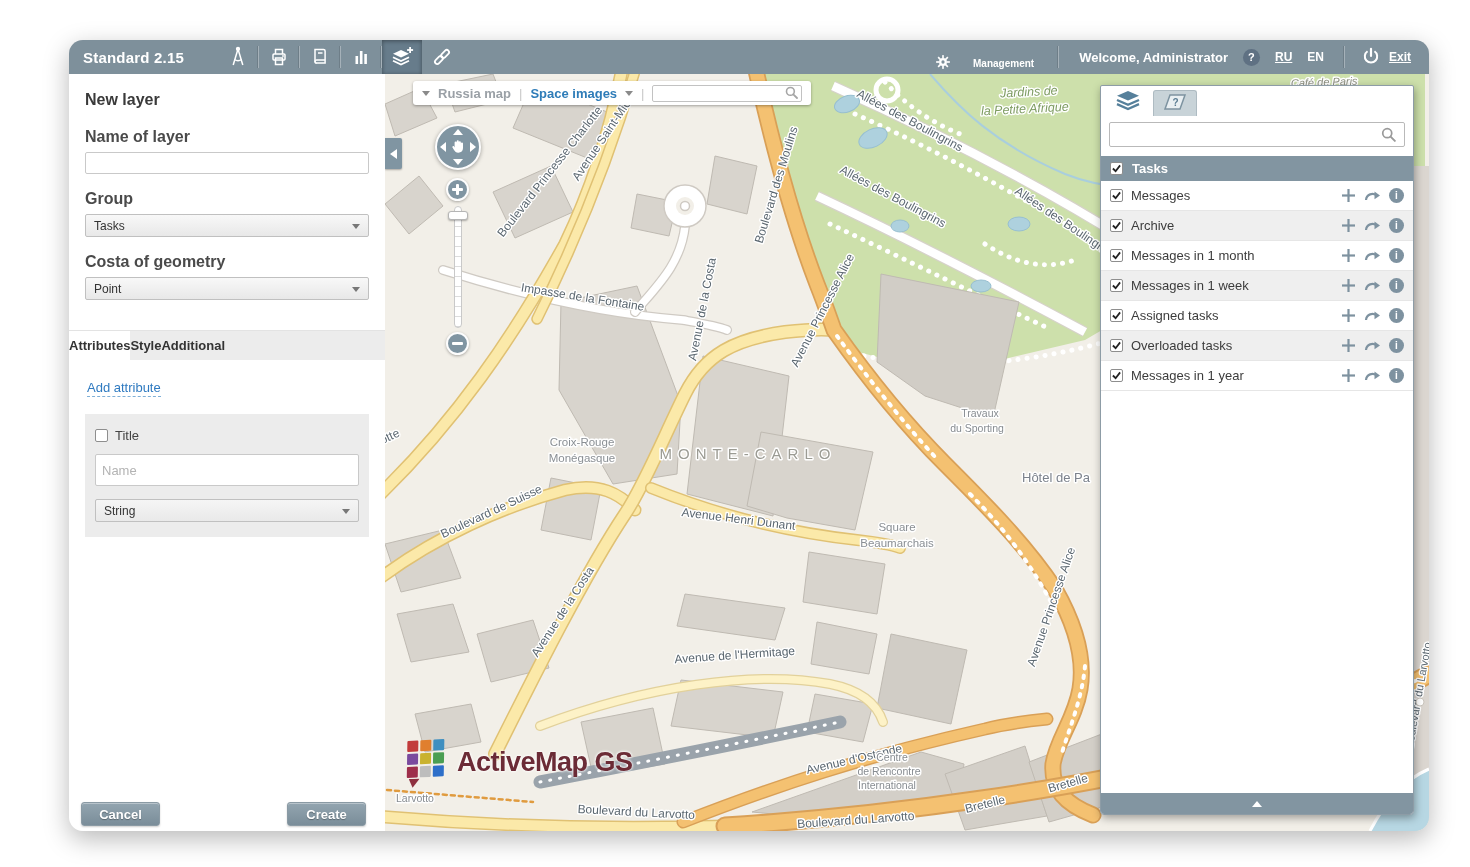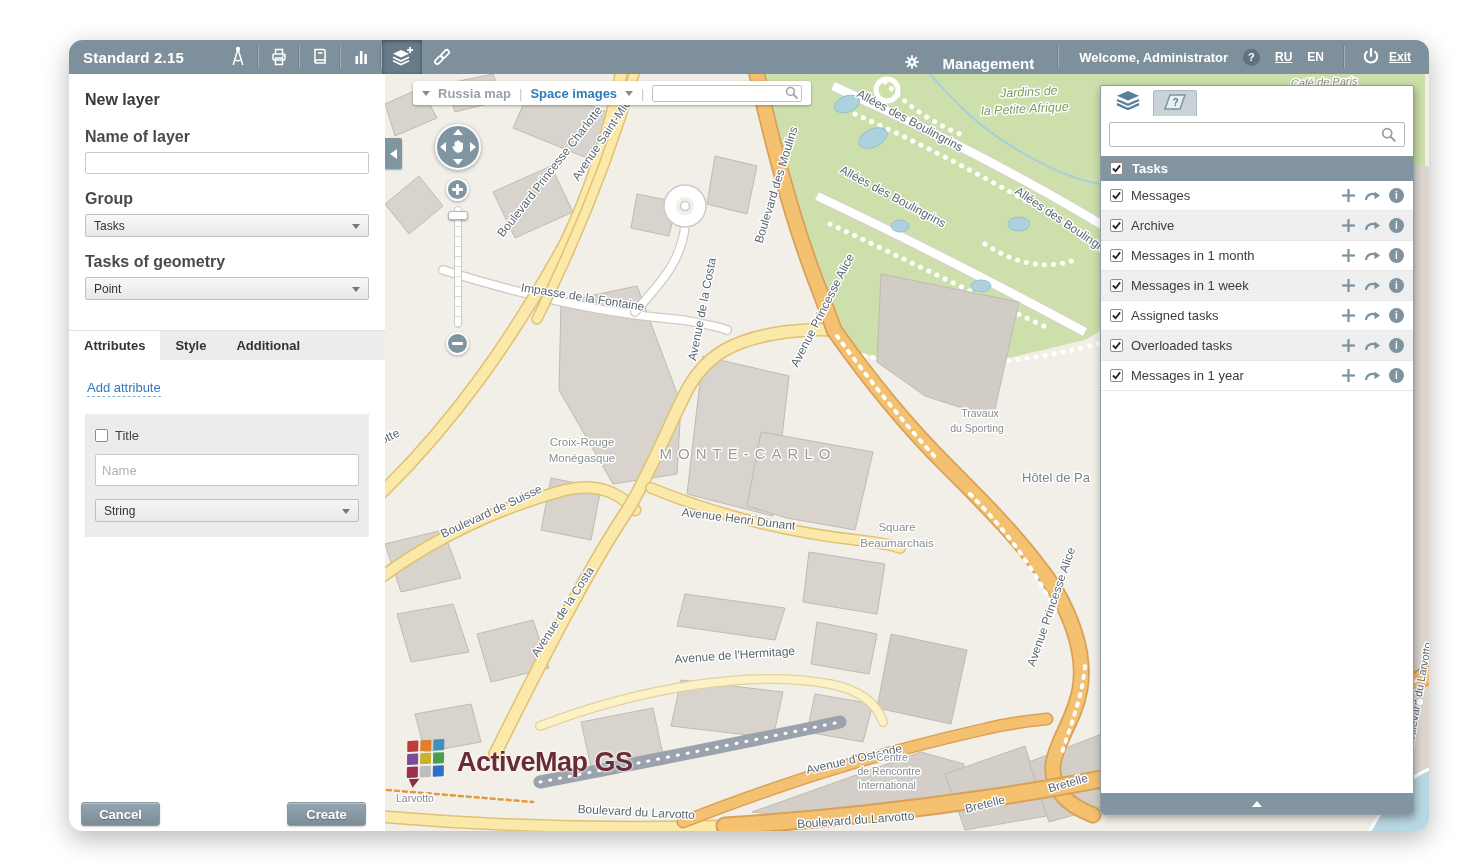--- a/index.html
+++ b/index.html
@@ -11,21 +11,21 @@
   
   .topbar{position:absolute;left:0;top:0;right:0;height:34px;background:#7e909b;display:flex;
     align-items:center;color:#fff;z-index:20;}
   .tb-title{margin-left:14px;font-size:15px;font-weight:bold;letter-spacing:.2px;}
   .tb-icons{display:flex;align-items:center;margin-left:34px;height:34px;}
   .tb-btn{width:40px;height:34px;display:flex;align-items:center;justify-content:center;cursor:pointer;}
   .tb-btn svg{display:block;}
   .tb-btn.active{background:#677c8b;box-shadow:inset 0 1px 4px rgba(0,0,0,.4);}
   .tb-sep{width:1px;height:22px;background:rgba(255,255,255,.3);box-shadow:-1px 0 0 rgba(0,0,0,.12);}
   .tb-right{margin-left:auto;display:flex;align-items:center;height:34px;}
-  .tb-mgmt{display:flex;gap:21px;align-items:center;font-size:15px;font-weight:bold;padding:0 24px;cursor:pointer;margin-top:12px;}
+  .tb-mgmt{display:flex;gap:21px;align-items:center;font-size:10px;font-weight:bold;padding:0 24px;cursor:pointer;margin-top:12px;}
   .tb-welcome{display:flex;gap:15px;align-items:center;padding:0 20px;font-size:13px;font-weight:bold;}
   .help-badge{width:17px;height:17px;border-radius:50%;background:#5f7183;display:flex;align-items:center;
     justify-content:center;font-size:11px;font-weight:bold;cursor:pointer;}
   .tb-lang{font-size:12px;font-weight:bold;cursor:pointer;}
   .tb-lang.sel-lang{text-decoration:underline;}
   .tb-exit{display:flex;gap:8px;align-items:center;padding:0 18px 0 16px;font-size:12px;font-weight:bold;cursor:pointer;}
   .tb-exit .exit-txt{text-decoration:underline;}
 
   
   .form-panel{position:absolute;left:0;top:34px;width:316px;bottom:0;background:#fff;z-index:10;}
@@ -33,21 +33,21 @@
   .fp-title{margin:17px 0 0;font-size:16px;font-weight:bold;color:#3a3a3a;}
   .fld-label{margin:16px 0 6px;font-size:16px;font-weight:bold;color:#4a4a4a;}
   .text-input{width:100%;height:22px;border:1px solid #c9c9c9;border-radius:2px;padding:0 6px;font-size:13px;
     font-family:"Liberation Sans",sans-serif;color:#333;}
   .text-input::placeholder{color:#b3b3b3;}
   .sel{height:23px;background:linear-gradient(#f8f8f8,#e8e8e8);border:1px solid #c0c0c0;border-radius:2px;
     display:flex;align-items:center;padding:0 8px;font-size:12px;color:#333;position:relative;cursor:pointer;}
   .tri-d{position:absolute;right:8px;top:9px;width:0;height:0;border-left:4px solid transparent;
     border-right:4px solid transparent;border-top:5px solid #777;}
   .tabs-row{margin:30px -16px 0;height:30px;display:flex;background:#ececec;border-top:1px solid #e3e3e3;}
-  .tab{padding:0 15px;line-height:30px;font-size:13px;font-weight:bold;color:#333;cursor:pointer;}
+  .tab{padding:0 0;line-height:30px;font-size:13px;font-weight:bold;color:#333;cursor:pointer;}
   .tab.active{background:#fff;}
   .add-attr{margin:20px 0 0 2px;display:inline-block;font-size:13px;color:#2f7ac0;
     border-bottom:1px dashed #7fb0d8;padding-bottom:1px;cursor:pointer;}
   .attr-card{margin-top:17px;background:#ececec;padding:14px 10px 15px;}
   .cbrow{display:flex;align-items:center;gap:7px;font-size:13px;color:#444;}
   .cb{width:13px;height:13px;background:#fff;border:1px solid #8e8e8e;border-radius:2px;display:flex;
     align-items:center;justify-content:center;cursor:pointer;flex:0 0 auto;}
   .attr-card .text-input{margin-top:11px;height:32px;}
   .attr-card .sel{margin-top:13px;background:linear-gradient(#f5f5f5,#e9e9e9);}
   .btn{position:absolute;bottom:5px;width:79px;height:24px;border:1px solid #8a9aa4;border-radius:3px;
@@ -250,21 +250,21 @@
   <div class="form-panel">
     <div class="fp-body">
       <div class="fp-title">New layer</div>
       <div class="fld-label" style="margin-top:19px;">Name of layer</div>
       <input class="text-input" value="" style="">
       <div class="fld-label">Group</div>
       <div class="sel">
         <span>Tasks</span>
         <span class="tri-d"></span>
       </div>
-      <div class="fld-label">Tasks of geometry</div>
+      <div class="fld-label">Costa of geometry</div>
       <div class="sel">
         <span>Point</span>
         <span class="tri-d"></span>
       </div>
 
       <div class="tabs-row">
         <div class="tab active">Attributes</div>
         <div class="tab">Style</div>
         <div class="tab">Additional</div>
       </div>

